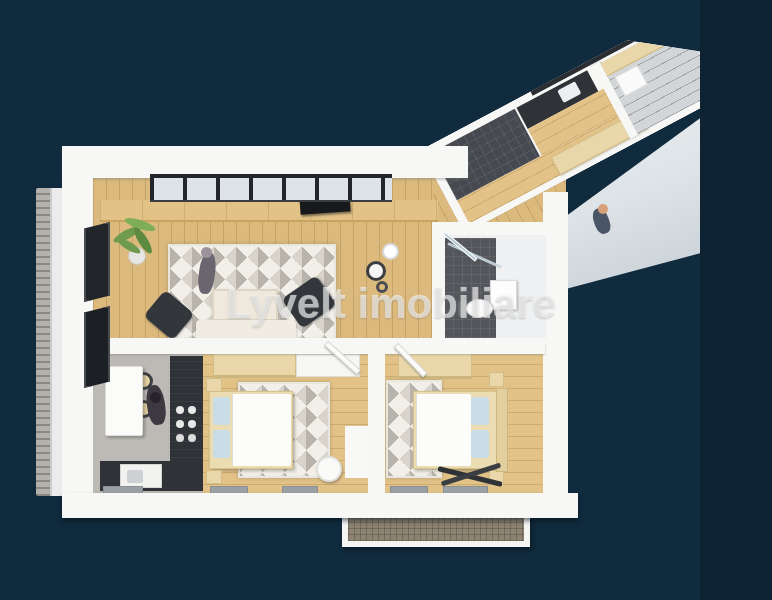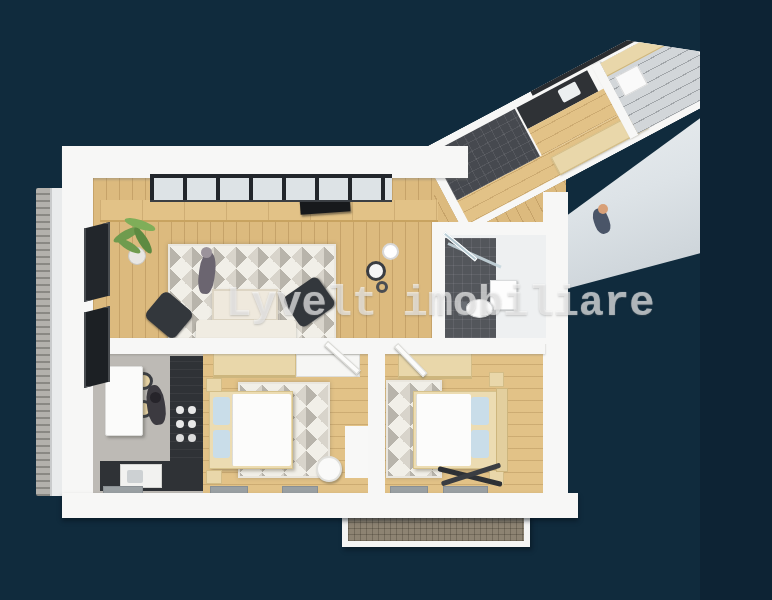--- a/index.html
+++ b/index.html
@@ -1,18 +1,18 @@
 <!DOCTYPE html>
 <html style="--bg-navy: #102b3d; --wall-white: #f7f7f6; --wall-shadow: #dfe2e4; --wood-floor: #dcba7e; --wood-light: #e2c287; --rug-base: #f1efe8; --rug-gray1: #d8d4cb; --rug-gray2: #b8b4ab; --dark-furniture: #33373c; --counter-dark: #2f3236; --cabinet-beige: #e9d7aa; --tile-dark: #46494f; --floor-gray: #bdbab5; --glass-dark: #22262b; --pillow-blue: #c9dde9; --balcony-floor: #8d8372; --slab-light: #dde3e7; --plant-green: #6f9b4e; --toilet-white: #fbfbfb;"><head>
 <meta charset="utf-8">
 <style>
   html,body{margin:0;padding:0;background:#0d2334;}
   *{box-sizing:border-box;}
   .scene{position:relative;width:700px;height:600px;overflow:hidden;
-    background:var(--bg-navy,#102b3d);font-family:Liberation Mono, monospace;}
+    background:var(--bg-navy,#102b3d);font-family:Liberation Sans, sans-serif;}
   .abs{position:absolute;}
 
   
   .wall{background:var(--wall-white,#f7f7f6);}
   .wood-v{background:var(--wood-floor,#dcba7e);
     background-image:repeating-linear-gradient(90deg,rgba(120,80,30,.22) 0 1px,transparent 1px 13px);}
   .wood-h{background:var(--wood-light,#e2c287);
     background-image:repeating-linear-gradient(0deg,rgba(120,80,30,.20) 0 1px,transparent 1px 12px);}
   .wood-d{background:var(--wood-floor,#dcba7e);
     background-image:repeating-linear-gradient(62deg,rgba(120,80,30,.22) 0 1px,transparent 1px 11px);}

